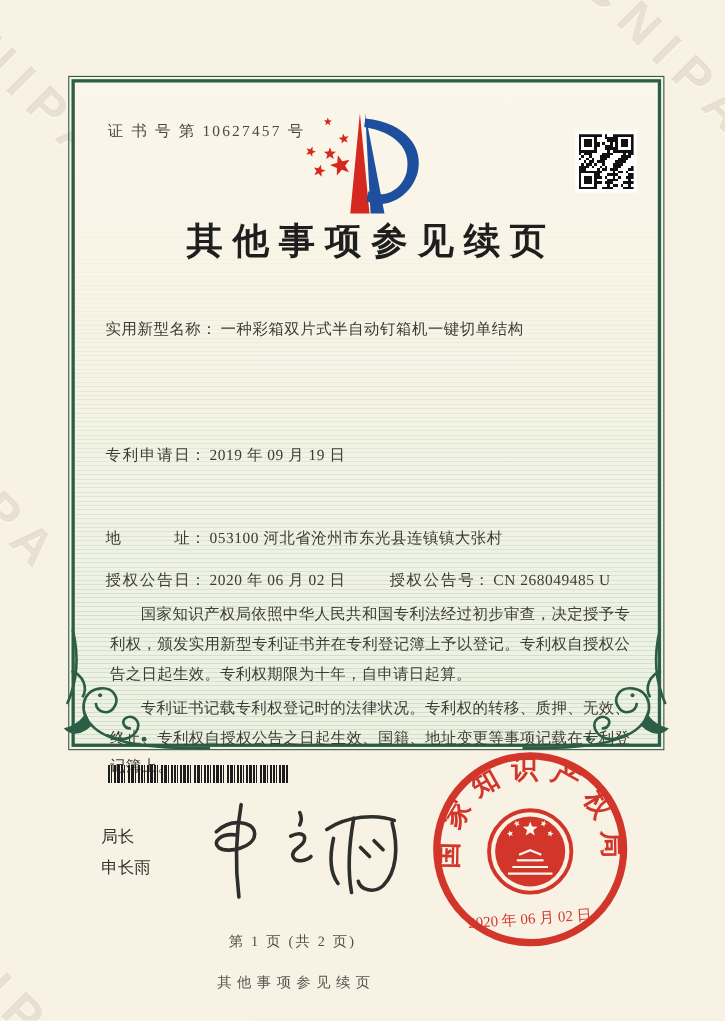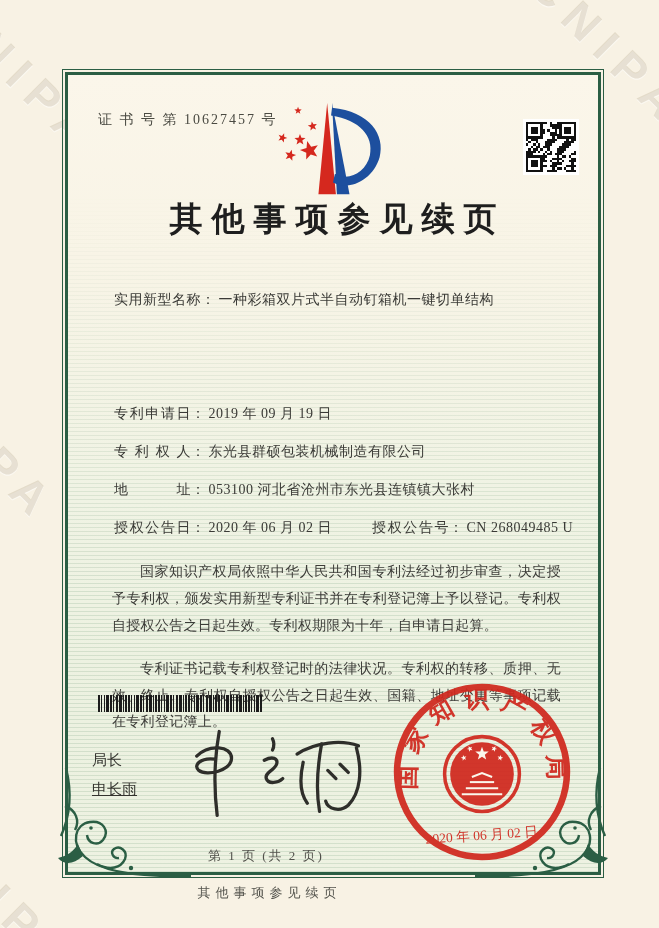--- a/index.html
+++ b/index.html
@@ -18,21 +18,21 @@
     pointer-events:none; white-space:nowrap;
   }
   .wm1{left:-30px; top:-14px;}
   .wm2{left:557px; top:-42px;}
   .wm3{left:393px; top:260px; color:rgba(170,153,124,0.20);}
   .wm4{left:-72px; top:354px;}
   .wm5{left:-52px; top:810px;}
 
   
   .cert{
-    position:absolute; left:65px; top:72px; width:536px; height:803px;
+    position:absolute; left:65px; top:72px; width:536px; height:607px;
     box-sizing:border-box;
     border:3px solid #2b5e44; outline:1px solid #2b5e44; outline-offset:2px;
     background:linear-gradient(180deg,#fbf6ea 0px,#f8f4e6 180px,#f0f3e4 420px,#ecf1e0 640px,#eef2e2 100%);
   }
   
   .cert::before{
     content:""; position:absolute; inset:0; pointer-events:none;
     background:repeating-linear-gradient(0deg, rgba(120,160,126,.22) 0 1px, rgba(0,0,0,0) 1px 4px);
     -webkit-mask-image:linear-gradient(180deg, rgba(0,0,0,0) 0 120px, rgba(0,0,0,.55) 300px, #000 520px);
     mask-image:linear-gradient(180deg, rgba(0,0,0,0) 0 120px, rgba(0,0,0,.55) 300px, #000 520px);
@@ -44,36 +44,36 @@
   .qr svg{width:100%; height:100%; display:block;}
 
   .title{
     position:absolute; left:0; top:122px; width:100%; text-align:center;
     font-size:33px; font-weight:bold; letter-spacing:9px; text-indent:9px; color:#1e1e1e;
   }
 
   .row{position:absolute; left:28px; font-size:14px; color:#3a3a36; letter-spacing:.5px; white-space:nowrap;}
   .r0{top:216px;} .r1{top:254px;} .r2{top:292px;} .r3{top:330px;}
   .r4{top:368px;} .r5{top:406px;} .r6{top:444px;}
-  .lbl{display:inline-block; width:77px; text-align:justify; text-align-last:justify; vertical-align:top;margin-left:18px;}
+  .lbl{display:inline-block; width:77px; text-align:justify; text-align-last:justify; vertical-align:top;}
   .lbl.natural{width:auto; text-align:left; text-align-last:auto;}
   .val{margin-left:3px;}
   .pair2{position:absolute; left:258px; top:0; white-space:nowrap;}
 
   .paras{
     position:absolute; left:28px; top:468px; width:481px;
     font-size:14px; line-height:1.92; color:#3c3c38; text-align:justify; letter-spacing:.3px;
   }
-  .paras p{margin:16px; text-indent:2em;}
+  .paras p{margin:4px; text-indent:2em;}
 
   .barcode{position:absolute; left:30px; top:620px; width:165px; height:17px;}
   .barcode svg{width:100%; height:100%; display:block;}
 
   .officer-title{position:absolute; left:24px; top:676px; font-family:"Liberation Sans",sans-serif; font-size:15px; color:#33332e;}
-  .officer-name{position:absolute; left:24px; top:705px; font-family:"Liberation Sans",sans-serif; font-size:15px; color:#33332e;text-decoration:underline;}
+  .officer-name{position:absolute; left:24px; top:705px; font-family:"Liberation Sans",sans-serif; font-size:15px; color:#33332e;}
   .signature{position:absolute; left:98px; top:648px; width:215px; height:102px;}
 
   .seal{position:absolute; left:323px; top:606px; width:182px; height:182px; opacity:.93;}
 
   .page-num{position:absolute; left:-70px; top:772px; width:536px; text-align:center; font-size:13px; letter-spacing:2px; color:#50504a;}
 
   .fl{position:absolute; width:138px; height:122px; bottom:-14px;}
   .fl-left{left:-13px;}
   .fl-right{right:-13px; transform:scaleX(-1);}
 
@@ -408,23 +408,20 @@
     </div>
 
     <div class="title">其他事项参见续页</div>
 
     <div class="row r0">
       <span class="lbl natural">实用新型名称</span><span>：</span><span class="val">一种彩箱双片式半自动钉箱机一键切单结构</span>
     </div>
     <div class="row r3">
       <span class="lbl">专利申请日</span><span>：</span><span class="val">2019 年 09 月 19 日</span>
     </div>
-    <div class="row r4">
-      <span class="lbl">专利权人</span><span>：</span><span class="val">东光县群硕包装机械制造有限公司</span>
-    </div>
     <div class="row r5">
       <span class="lbl">地址</span><span>：</span><span class="val">053100 河北省沧州市东光县连镇镇大张村</span>
     </div>
     <div class="row r6">
       <span class="lbl">授权公告日</span><span>：</span><span class="val">2020 年 06 月 02 日</span>
       <span class="pair2">
         <span class="lbl">授权公告号</span><span>：</span><span class="val">CN 268049485 U</span>
       </span>
     </div>
 

